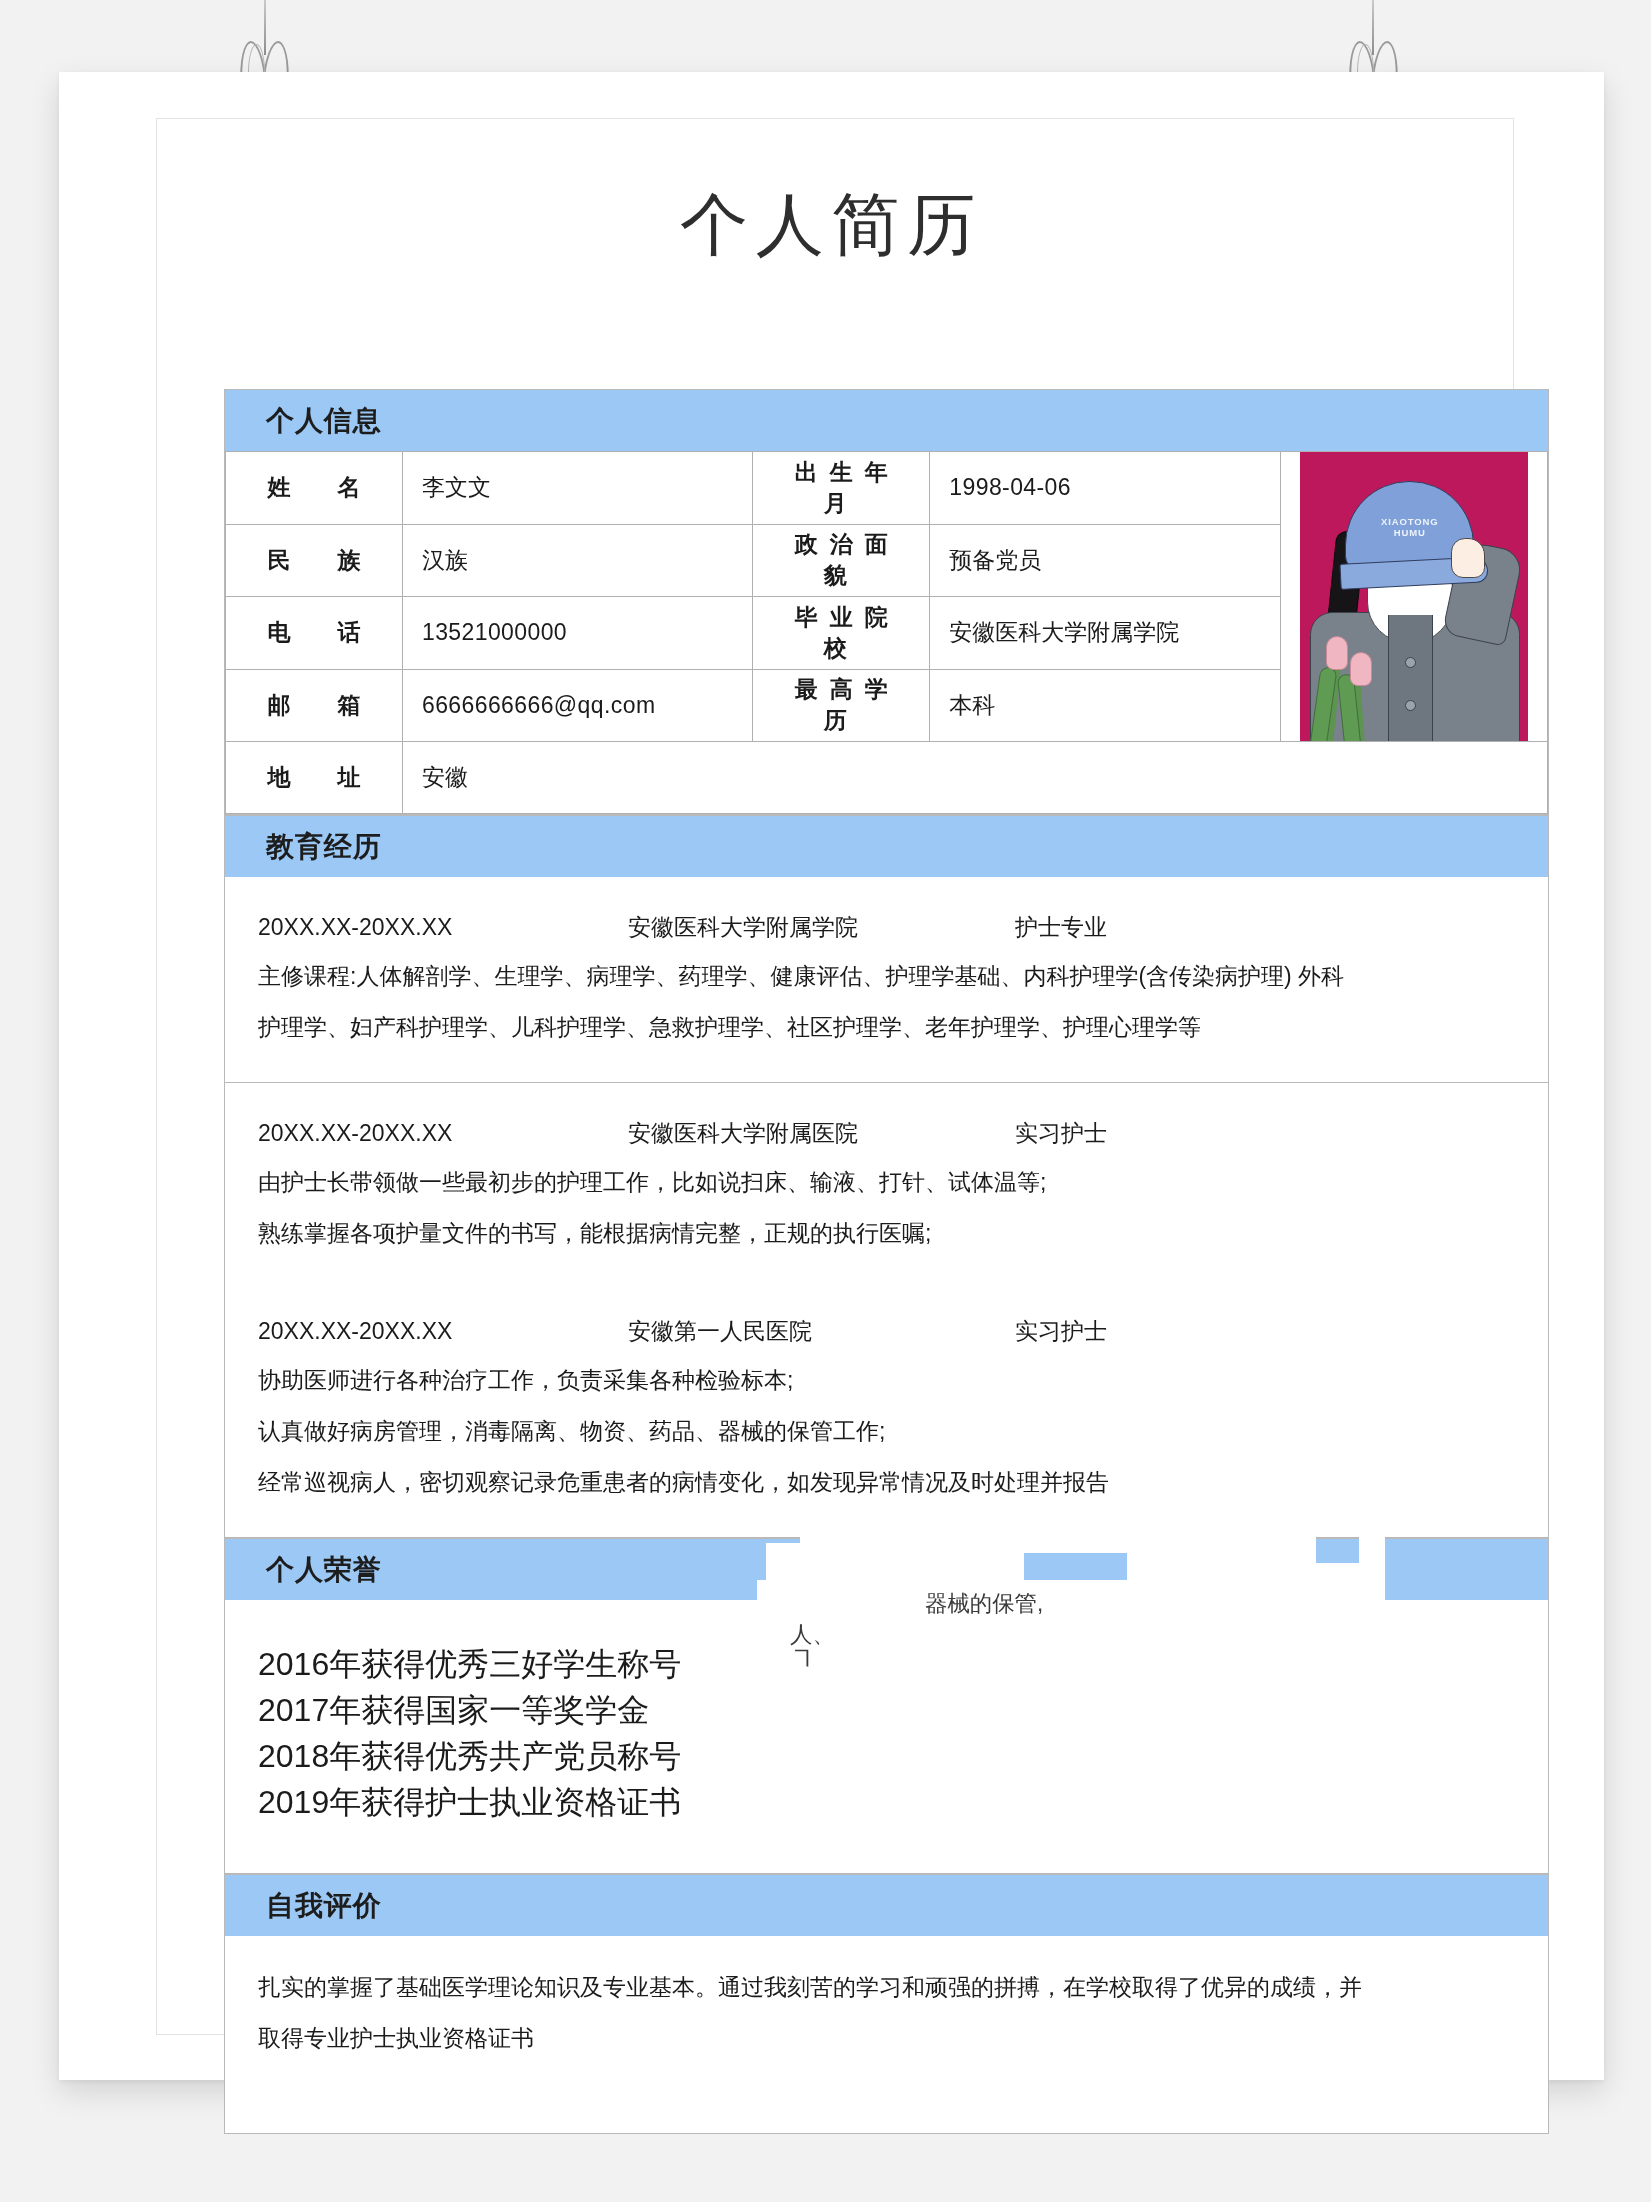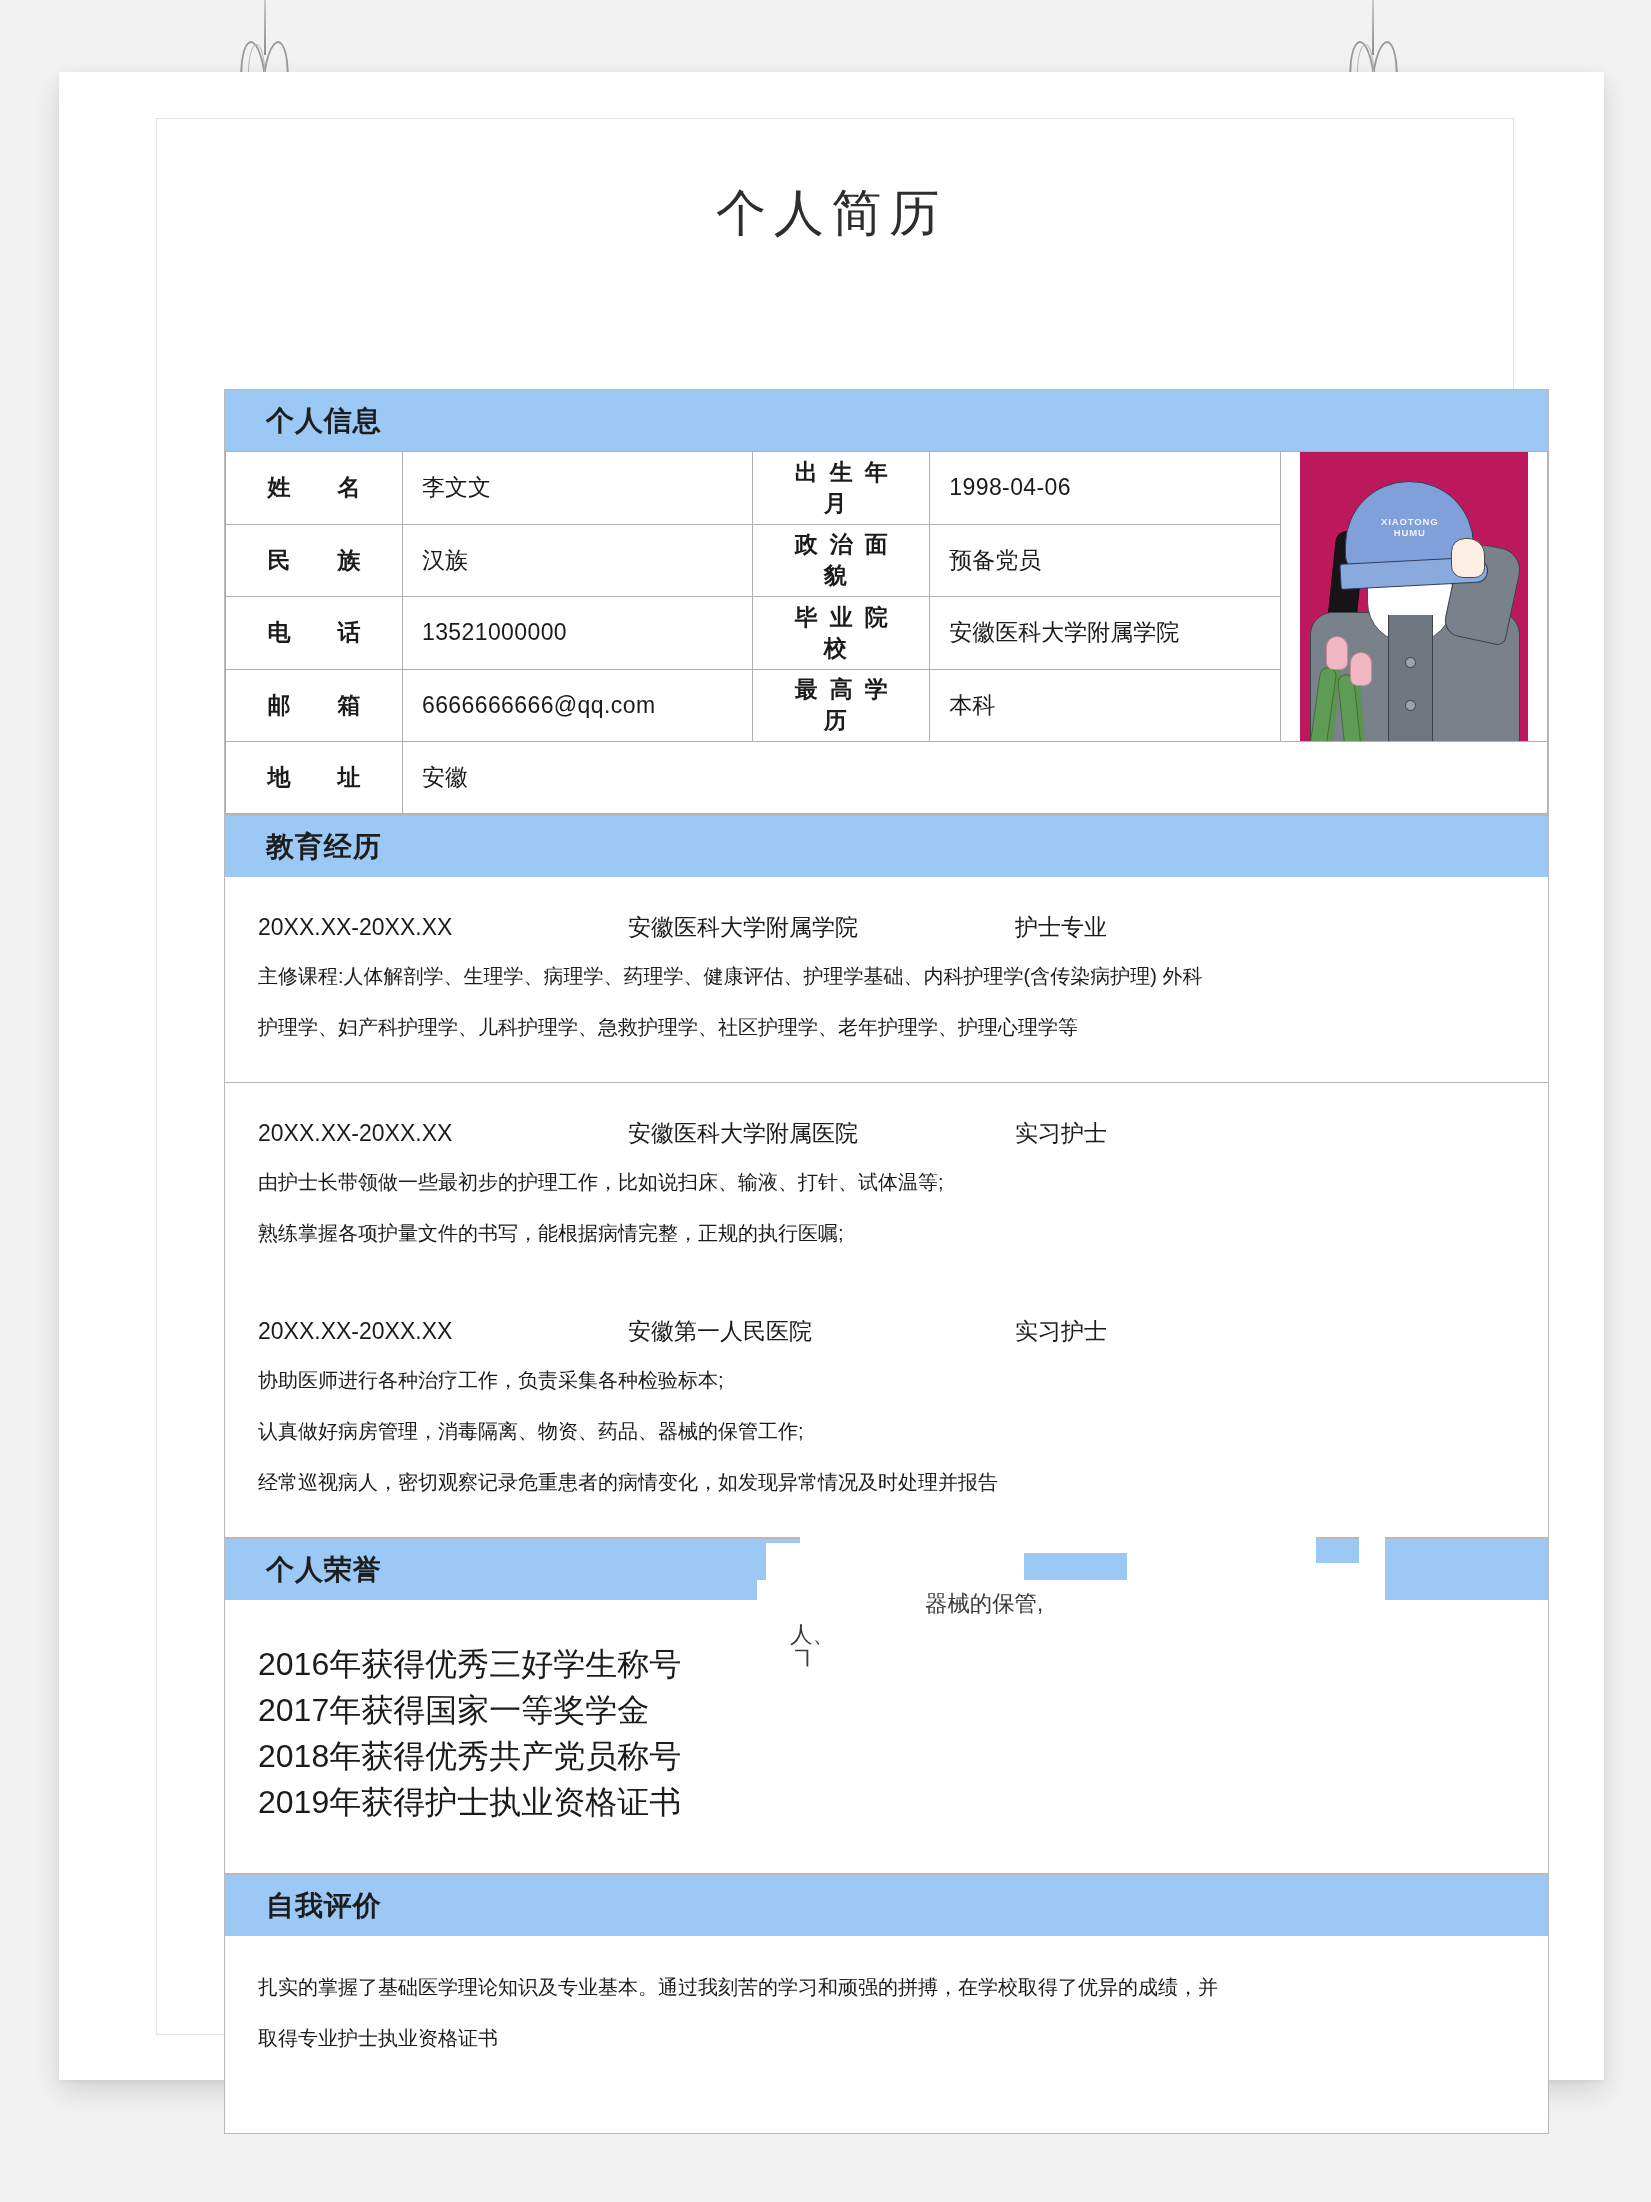--- a/index.html
+++ b/index.html
@@ -76,21 +76,21 @@
     background: #fff;
   }
 
   
   .doc-title {
     position: absolute;
     left: 0;
     top: 108px;
     width: 100%;
     text-align: center;
-    font-size: 50px;
+    font-size: 68px;
     letter-spacing: 7.7px;
     color: #2e2e2e;
     font-weight: 400;
   }
 
   
   .resume {
     position: absolute;
     left: 165px;
     top: 317px;
@@ -257,21 +257,21 @@
   .tri-row {
     display: flex;
     font-size: 23px;
     color: #1b1b1b;
     padding: 0 0 0 0;
   }
   .tri-row .c1 { width: 370px; }
   .tri-row .c2 { width: 387px; }
   .tri-row .c3 { flex: 1; }
   .para {
-    font-size: 20px;
+    font-size: 23px;
     color: #1b1b1b;
     line-height: 51px;
   }
   .sec-pad { padding: 26px 33px 29px 33px; }
   .edu-line { line-height: 48px; align-items: flex-end; }
 
   .honor-line {
     font-size: 32px;
     color: #1b1b1b;
     line-height: 46px;

